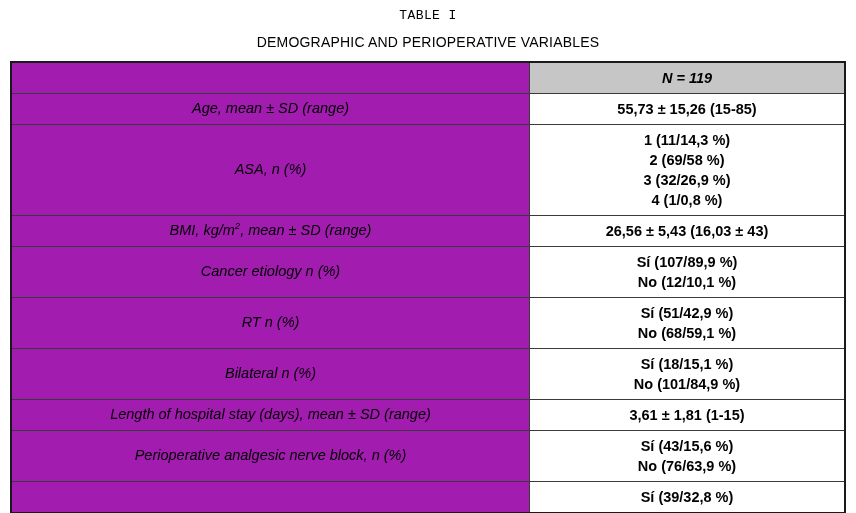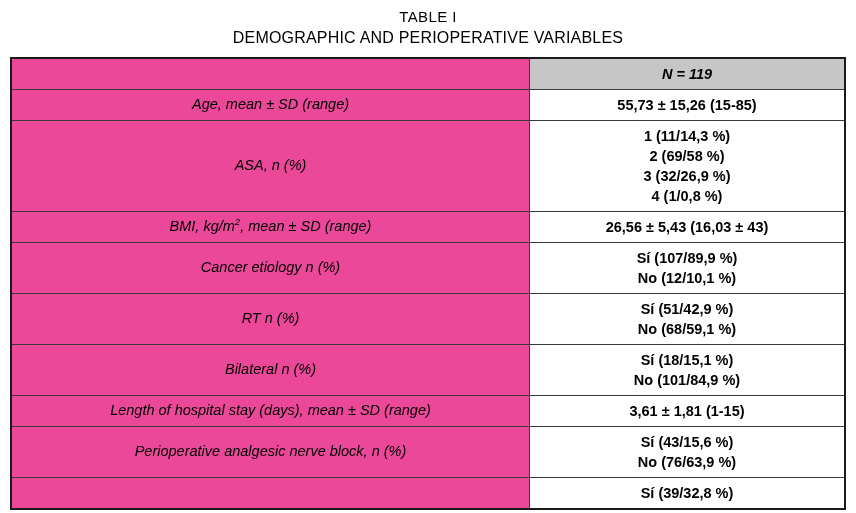--- a/index.html
+++ b/index.html
@@ -18,43 +18,44 @@
     width: 856px;
     height: 513px;
     box-sizing: border-box;
     padding: 8px 10px 0 10px;
   }
   .title-block {
     text-align: center;
     line-height: 1.25;
   }
   .title-line1 {
-    font-size: 15px;
+    font-size: 13px;
     letter-spacing: 0.4px;
+    font-family: Liberation Mono, monospace;
   }
   .title-line2 {
-    font-size: 16px;
+    font-size: 14px;
     letter-spacing: 0.2px;
-    margin-top: 1px;
+    margin-top: 10px;
   }
   table.demo-table {
     margin-top: 9px;
     width: 836px;
     border-collapse: collapse;
     table-layout: fixed;
     border: 2px solid #1a1a1a;
   }
   table.demo-table td {
     border: 1px solid #3a3a3a;
     vertical-align: middle;
     padding: 5px 6px;
   }
   .label-cell {
     width: 505px;
-    background: #ec4899;
+    background: #a21caf;
     text-align: center;
     font-style: italic;
     font-size: 14.5px;
     line-height: 1.35;
   }
   .value-cell {
     background: #ffffff;
     text-align: center;
     font-size: 14.5px;
     line-height: 1.38;

